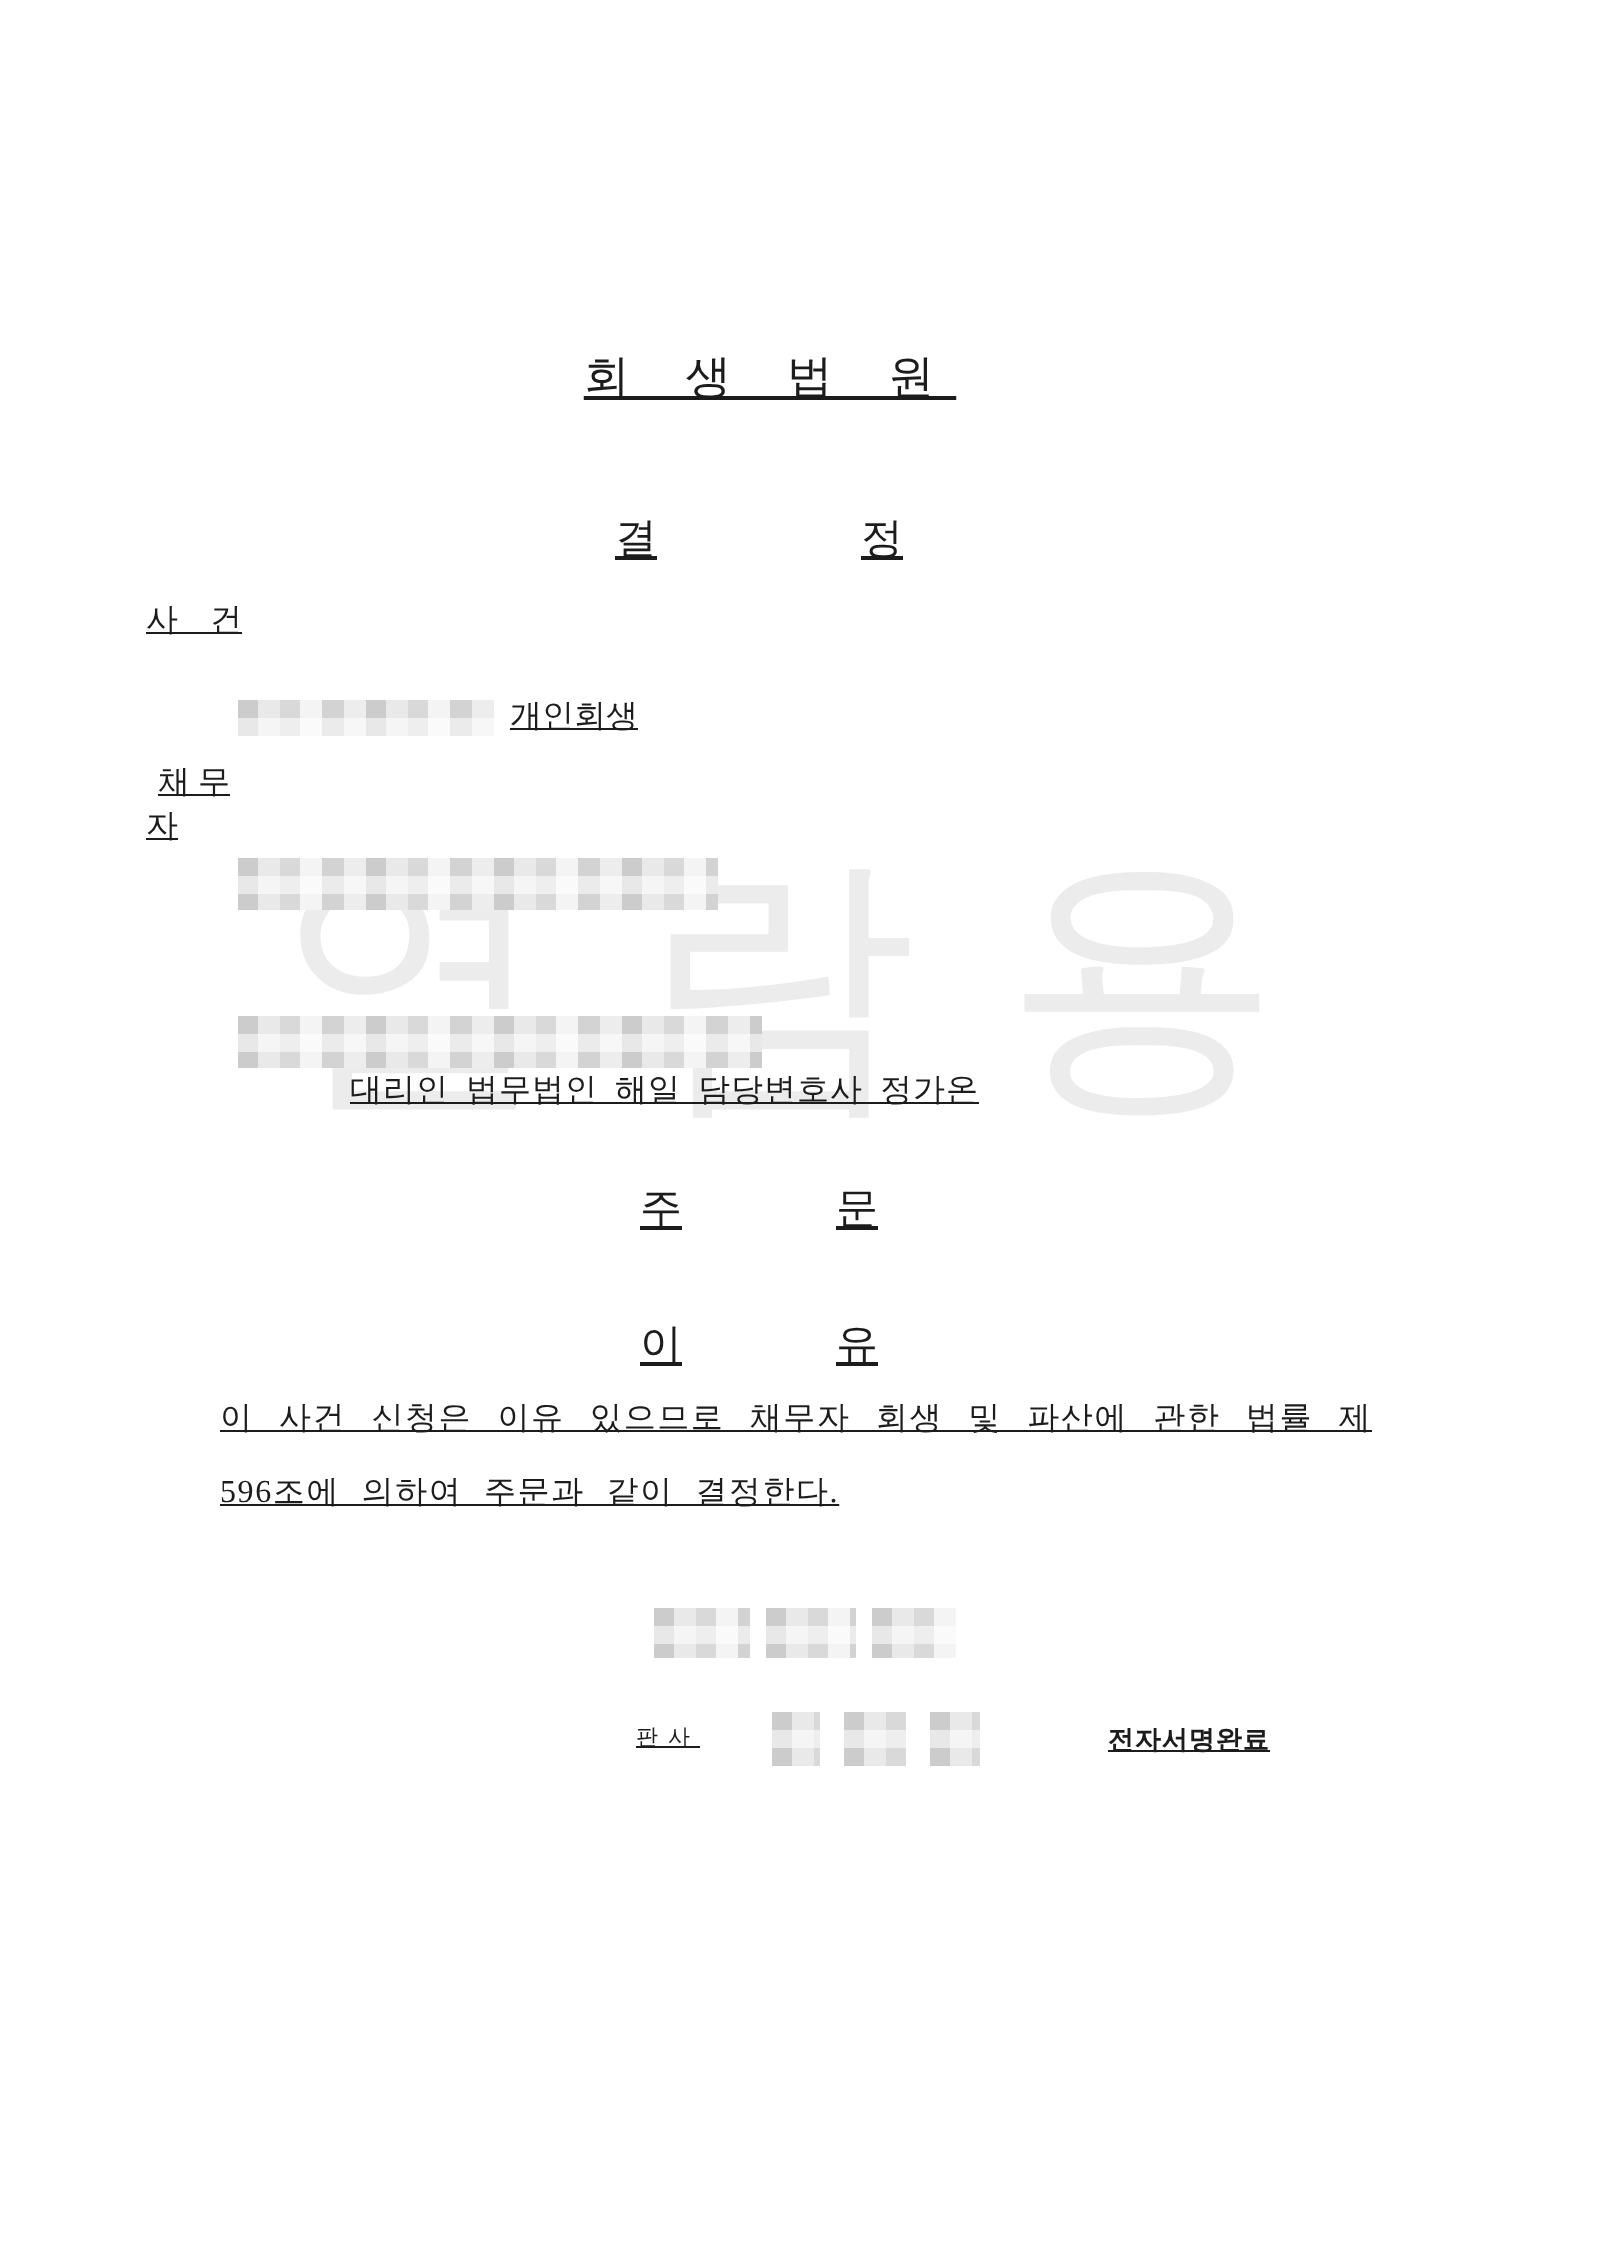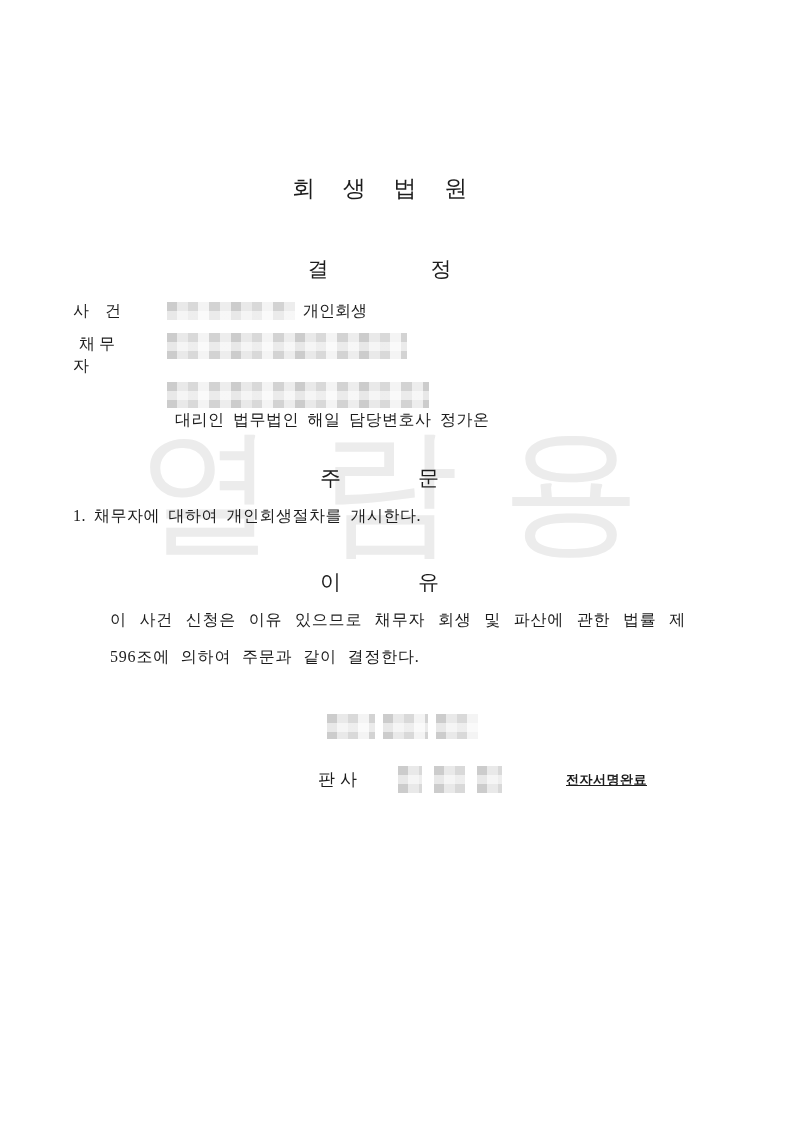--- a/index.html
+++ b/index.html
@@ -23,20 +23,21 @@
     letter-spacing: 44px;
     color: #ececec;
     white-space: nowrap;
     user-select: none;
     z-index: 0;
   }
   .content {
     position: relative;
     z-index: 1;
     padding: 176px 114px 0 73px;
+    text-decoration: underline;
   }
   .court-title {
     text-align: center;
     font-size: 23px;
     font-weight: normal;
     letter-spacing: 11px;
     text-indent: 11px;
     line-height: 26px;
     white-space: nowrap;
   }
@@ -45,21 +46,21 @@
     justify-content: center;
     font-size: 21px;
     line-height: 26px;
   }
   .decision-heading { margin-top: 54px; gap: 102px; }
   .section-heading { gap: 77px; }
   .order-heading  { margin-top: 34px; }
   .reason-heading { margin-top: 42px; }
 
   .case-block { margin-top: 18px; font-size: 16px; }
-  .case-row { display: flex; align-items: flex-start; line-height: 22px; }
+  .case-row { display: flex; align-items: flex-start; line-height: 22px; flex-direction: column; }
   .case-label {
     display: inline-block;
     width: 48px;
     text-align-last: justify;
     -moz-text-align-last: justify;
     flex: 0 0 48px;
   }
   .case-value { margin-left: 46px; display: flex; align-items: center; gap: 8px; }
   .row-debtor  { margin-top: 11px; text-align: center; }
   .row-address { margin-top: 5px; }
@@ -109,21 +110,21 @@
   }
 
   .date-row { margin-top: 39px; padding-left: 254px; display: flex; gap: 8px; }
   .judge-row {
     margin-top: 27px;
     display: flex;
     align-items: center;
   }
   .judge-label {
     margin-left: 245px;
-    font-size: 17px;
+    font-size: 11px;
     letter-spacing: 5px;
     line-height: 27px;
   }
   .judge-name-mosaics { margin-left: 36px; display: flex; gap: 12px; }
   .esign {
     margin-left: 64px;
     font-size: 13px;
     letter-spacing: 0.5px;
     text-decoration: underline;
     font-weight: bold;
@@ -176,23 +177,20 @@
 
     </div>
 
     <div class="big-heading section-heading order-heading">
       <span>주</span>
       <span>문</span>
     </div>
 
     <div class="order-items">
 
-      <div class="order-item">
-        <span class="item-num">1.</span><span>채무자에 대하여 개인회생절차를 개시한다.</span>
-      </div>
 
 
 
     </div>
 
     <div class="big-heading section-heading reason-heading">
       <span>이</span>
       <span>유</span>
     </div>
 

